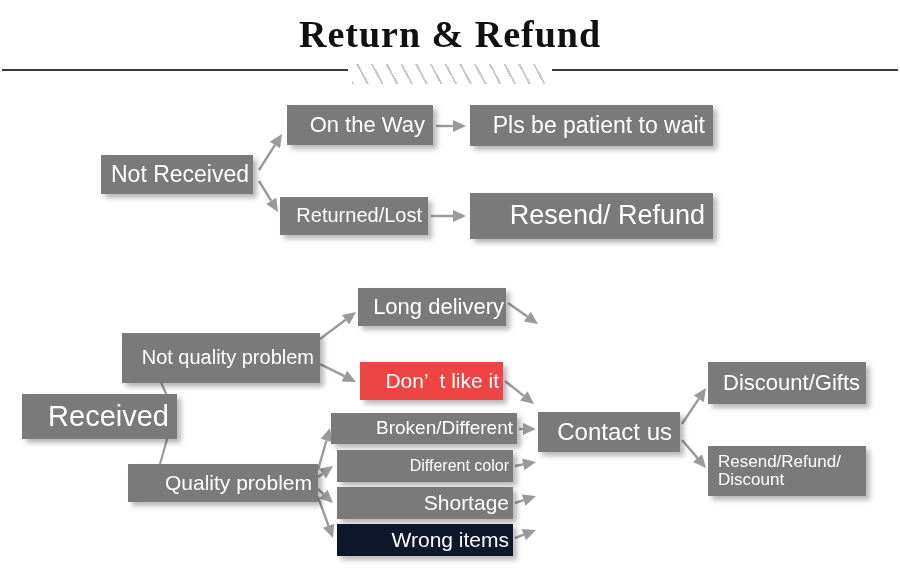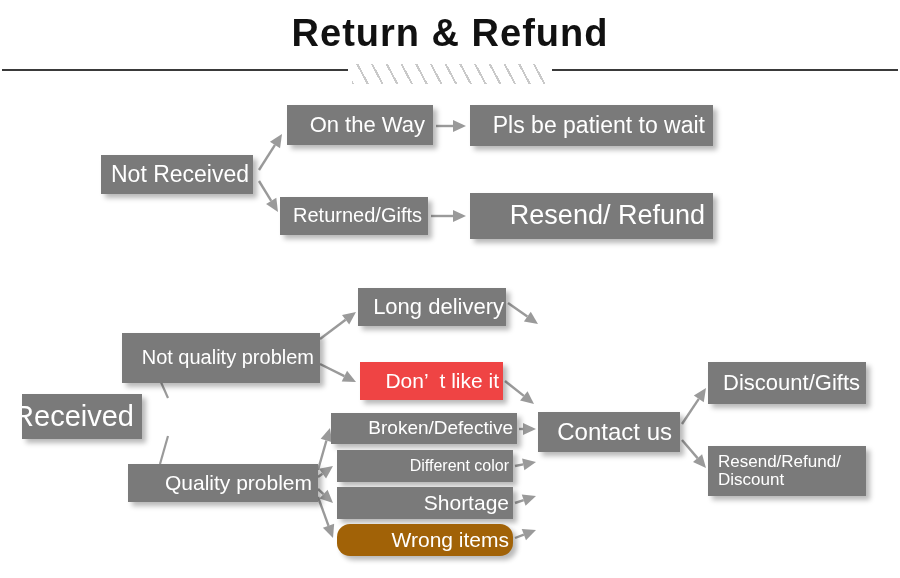--- a/index.html
+++ b/index.html
@@ -19,21 +19,21 @@
     overflow: hidden;
   }
 
   
   .title {
     position: absolute;
     left: 0;
     top: 12px;
     width: 900px;
     text-align: center;
-    font-family: Liberation Sans, sans-serif;
+    font-family: Liberation Serif, serif;
     font-size: 38px;
     font-weight: 700;
     letter-spacing: 1px;
     color: #111111;
     white-space: pre;
   }
 
   
   .divider {
     position: absolute;
@@ -180,29 +180,29 @@
       <g>
         <line x1="682" y1="440" x2="697.5397121450724" y2="458.12966416925116" stroke="#9a9a9a" stroke-width="2.4"></line>
         <polygon points="706,468 692.9841725308806,462.03441240998694 702.0952517592641,454.2249159285154" fill="#9a9a9a"></polygon>
       </g>
     </svg>
 
   <div id="nodes">
       <div class="box left" style="left: 101px; top: 155px; width: 152px; height: 39px; font-size: 23px; background: rgb(122, 122, 122); color: rgb(255, 255, 255); padding-left: 10px;"><span class="txt">Not Received</span></div>
       <div class="box center" style="left: 287px; top: 105px; width: 146px; height: 40px; font-size: 22px; background: rgb(122, 122, 122); color: rgb(255, 255, 255); padding-left: 8px; padding-right: 8px;"><span class="txt">On the Way</span></div>
       <div class="box center" style="left: 470px; top: 105px; width: 243px; height: 41px; font-size: 23px; background: rgb(122, 122, 122); color: rgb(255, 255, 255); padding-left: 8px; padding-right: 8px;"><span class="txt">Pls be patient to wait</span></div>
-      <div class="box center" style="left: 280px; top: 197px; width: 148px; height: 38px; font-size: 20px; background: rgb(122, 122, 122); color: rgb(255, 255, 255); padding-left: 6px; padding-right: 6px;"><span class="txt">Returned/Gifts</span></div>
+      <div class="box center" style="left: 280px; top: 197px; width: 148px; height: 38px; font-size: 20px; background: rgb(122, 122, 122); color: rgb(255, 255, 255); padding-left: 6px; padding-right: 6px;"><span class="txt">Returned/Lost</span></div>
       <div class="box center" style="left: 470px; top: 193px; width: 243px; height: 46px; font-size: 27px; background: rgb(122, 122, 122); color: rgb(255, 255, 255); padding-left: 8px; padding-right: 8px;"><span class="txt">Resend/ Refund</span></div>
-      <div class="box center" style="left: 22px; top: 394px; width: 120px; height: 45px; font-size: 29px; background: rgb(122, 122, 122); color: rgb(255, 255, 255); padding-left: 8px; padding-right: 8px;"><span class="txt">Received</span></div>
+      <div class="box center" style="left: 22px; top: 394px; width: 155px; height: 45px; font-size: 29px; background: rgb(122, 122, 122); color: rgb(255, 255, 255); padding-left: 8px; padding-right: 8px;"><span class="txt">Received</span></div>
       <div class="box center" style="left: 122px; top: 333px; width: 198px; height: 50px; font-size: 20px; background: rgb(122, 122, 122); color: rgb(255, 255, 255); padding-left: 16px; padding-right: 6px;"><span class="txt">Not quality problem</span></div>
       <div class="box center" style="left: 128px; top: 464px; width: 190px; height: 38px; font-size: 21px; background: rgb(122, 122, 122); color: rgb(255, 255, 255); padding-left: 6px; padding-right: 6px;"><span class="txt">Quality problem</span></div>
       <div class="box center" style="left: 358px; top: 288px; width: 148px; height: 38px; font-size: 22px; background: rgb(122, 122, 122); color: rgb(255, 255, 255); padding-left: 2px; padding-right: 2px;"><span class="txt">Long delivery</span></div>
       <div class="box center" style="left: 360px; top: 362px; width: 143px; height: 38px; font-size: 21px; background: #ef4444; color: rgb(255, 255, 255); padding-left: 4px; padding-right: 4px;"><span class="txt">Don’  t like it</span></div>
-      <div class="box center" style="left: 331px; top: 413px; width: 186px; height: 31px; font-size: 19px; background: rgb(122, 122, 122); color: rgb(255, 255, 255); padding-left: 4px; padding-right: 4px;"><span class="txt">Broken/Defective</span></div>
+      <div class="box center" style="left: 331px; top: 413px; width: 186px; height: 31px; font-size: 19px; background: rgb(122, 122, 122); color: rgb(255, 255, 255); padding-left: 4px; padding-right: 4px;"><span class="txt">Broken/Different</span></div>
       <div class="box center" style="left: 337px; top: 450px; width: 176px; height: 32px; font-size: 16px; background: rgb(122, 122, 122); color: rgb(255, 255, 255); padding-left: 4px; padding-right: 4px;"><span class="txt">Different color</span></div>
       <div class="box center" style="left: 337px; top: 487px; width: 176px; height: 32px; font-size: 21px; background: rgb(122, 122, 122); color: rgb(255, 255, 255); padding-left: 4px; padding-right: 4px;"><span class="txt">Shortage</span></div>
-      <div class="box center" style="left: 337px; top: 524px; width: 176px; height: 32px; font-size: 21px; background: #a16207; color: rgb(255, 255, 255); padding-left: 4px; padding-right: 4px; border-radius: 13px;"><span class="txt">Wrong items</span></div>
+      <div class="box center" style="left: 337px; top: 524px; width: 176px; height: 32px; font-size: 21px; background: #0f172a; color: rgb(255, 255, 255); padding-left: 4px; padding-right: 4px;"><span class="txt">Wrong items</span></div>
       <div class="box center" style="left: 538px; top: 412px; width: 142px; height: 40px; font-size: 24px; background: rgb(122, 122, 122); color: rgb(255, 255, 255); padding-left: 8px; padding-right: 8px;"><span class="txt">Contact us</span></div>
       <div class="box center" style="left: 708px; top: 362px; width: 158px; height: 42px; font-size: 22px; background: rgb(122, 122, 122); color: rgb(255, 255, 255); padding-left: 6px; padding-right: 6px;"><span class="txt">Discount/Gifts</span></div>
       <div class="box left" style="left: 708px; top: 446px; width: 158px; height: 50px; font-size: 17px; background: rgb(122, 122, 122); color: rgb(255, 255, 255); padding-left: 10px;"><span class="txt">Resend/Refund/
 Discount</span></div>
     </div>
 </div>
 
 </body></html>

